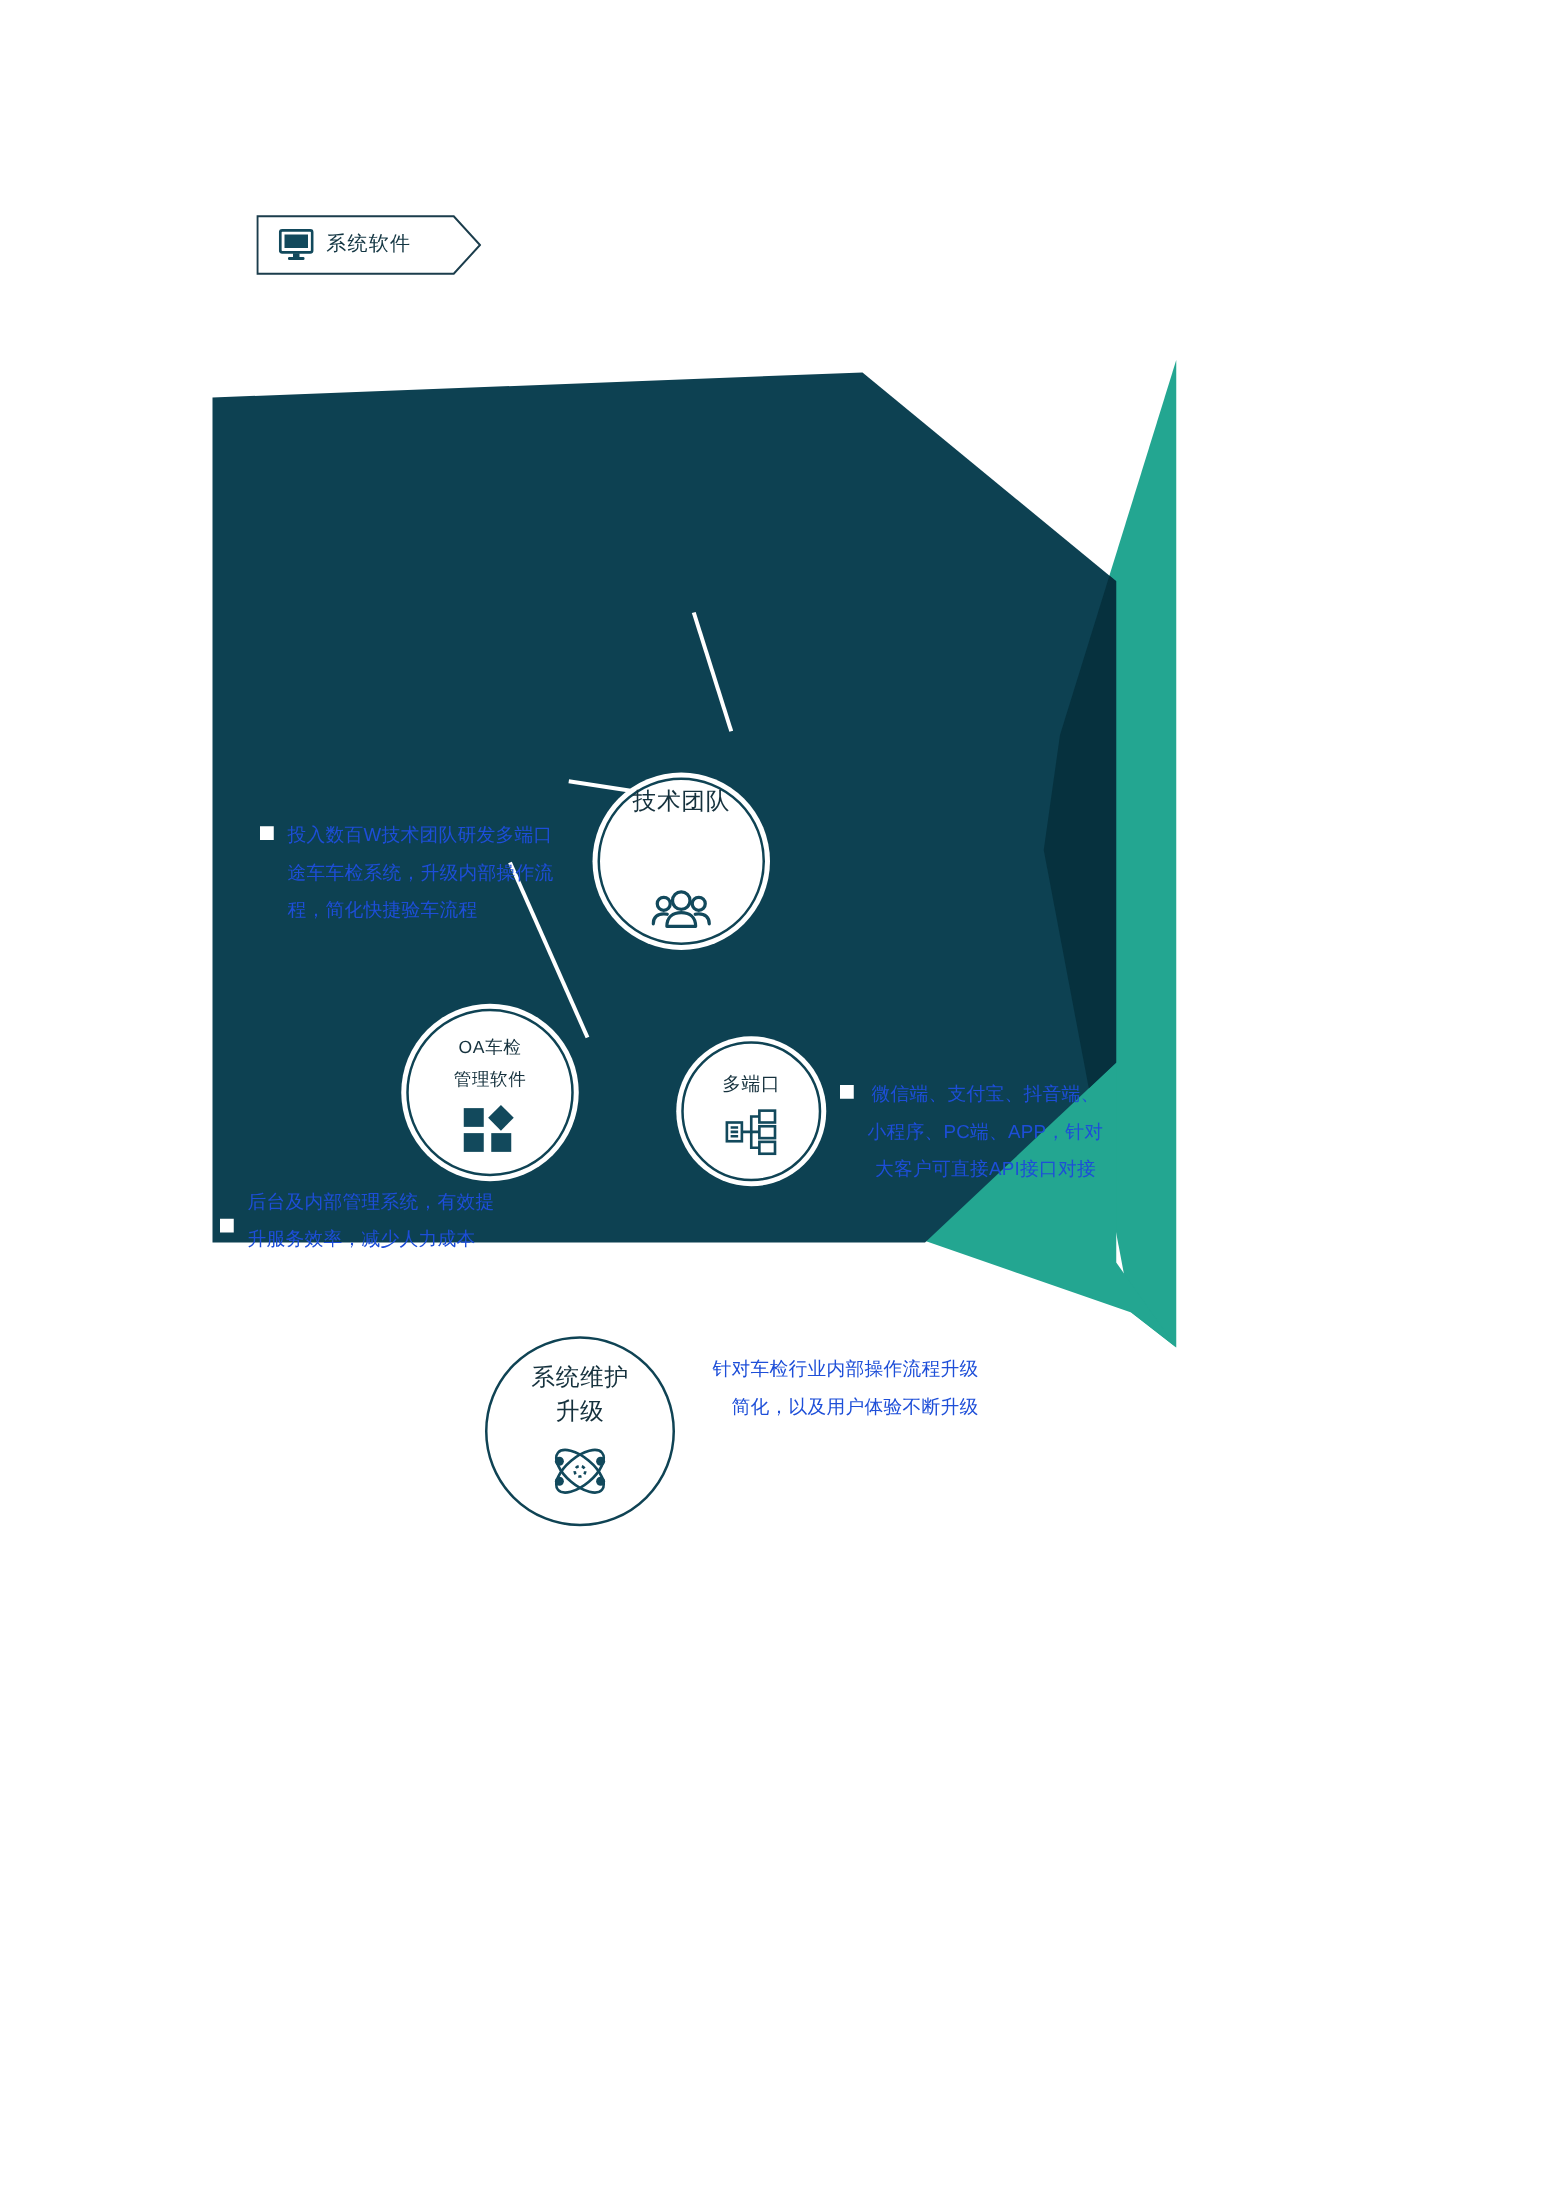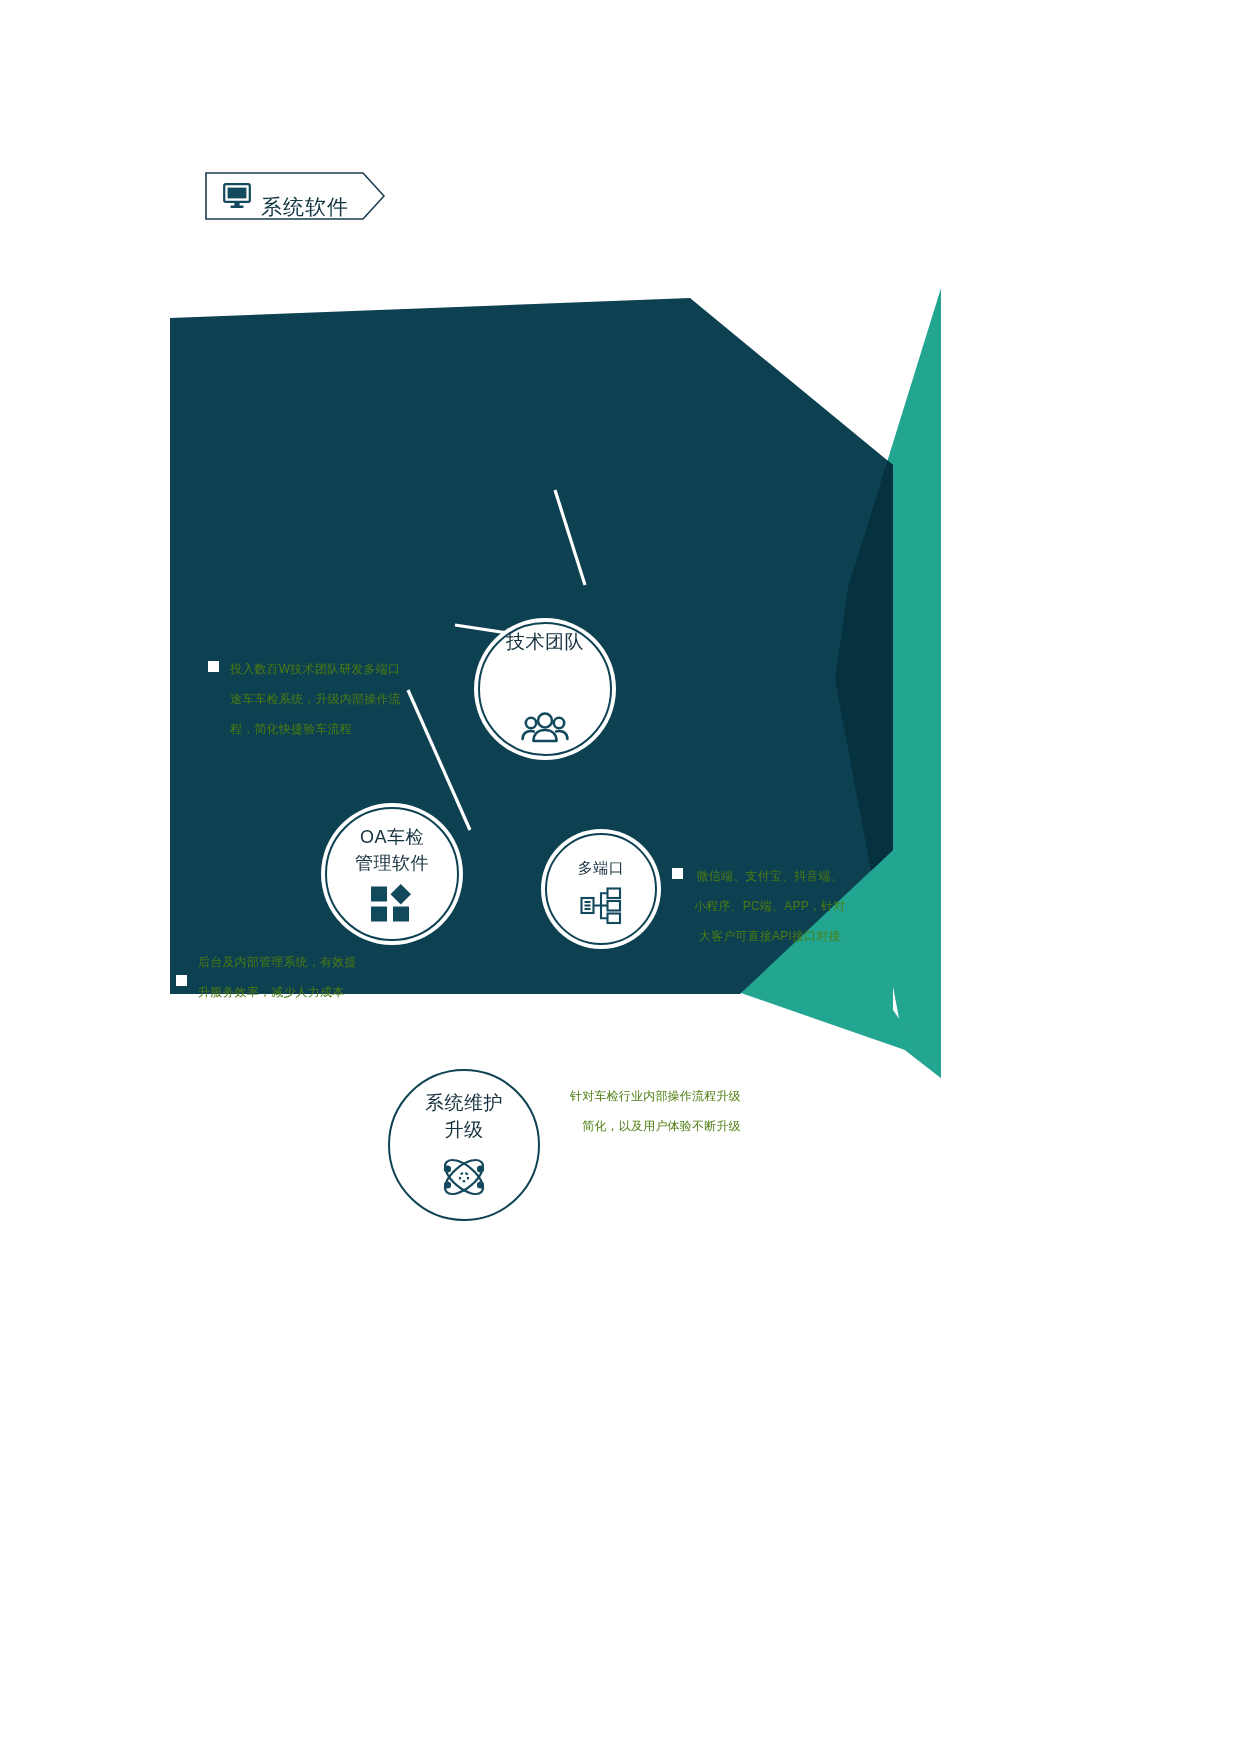--- a/index.html
+++ b/index.html
@@ -33,22 +33,22 @@
   .header-tag .tag-icon {
     position: absolute;
     left: 18px;
     top: 11px;
     width: 28px;
     height: 26px;
   }
   .header-tag .tag-label {
     position: absolute;
     left: 56px;
-    top: 21px;
-    font-size: 21px;
+    top: 10px;
+    font-size: 16px;
     letter-spacing: 1px;
     color: #123542;
     line-height: 28px;
     white-space: nowrap;
   }
 
   
   .board {
     position: absolute;
     left: 0;
@@ -88,21 +88,21 @@
     justify-content: center;
   }
 
   #node-team   { left: 478px; top: 372px; width: 134px; height: 134px; gap: 44px; }
   #node-oa     { left: 325px; top: 557px; width: 134px; height: 134px; }
   #node-ports  { left: 545px; top: 583px; width: 112px; height: 112px; }
   #node-maint  { left: 388px; top: 819px; width: 152px; height: 152px; }
 
   #node-team .node-label  { font-size: 19px; }
   #node-ports .node-label { font-size: 15px; }
-  #node-oa .node-label    { font-size: 18px; line-height: 26px; }
+  #node-oa .node-label    { font-size: 14px; line-height: 26px; }
   #node-maint .node-label { font-size: 19px; line-height: 27px; }
 
   #node-ports .node-icon { width: 42px; height: 38px; margin-top: 6px; }
   #node-oa .node-icon    { width: 46px; height: 40px; margin-top: 8px; }
   #node-maint .node-icon { width: 52px; height: 48px; margin-top: 10px; }
 
   
   .bullet-block {
     position: absolute;
     display: flex;
@@ -111,24 +111,24 @@
   }
   .bullet-block .bullet-mark {
     width: 11px;
     height: 11px;
     background: #ffffff;
     flex: 0 0 auto;
     margin-top: 7px;
     margin-right: 11px;
   }
   .bullet-block .bullet-text {
-    font-size: 12px;
+    font-size: 15px;
     line-height: 30px;
     letter-spacing: 0.2px;
-    color: #4d7c0f;
+    color: #1d4ed8;
     white-space: pre-line;
   }
   .bullet-block.align-right .bullet-text { text-align: right; }
 
   #bullet-team   { left: 208px; top: 404px;  width: 250px; }
   #bullet-admin  { left: 176px; top: 697px;  width: 242px; align-items: center; }
   #bullet-ports  { left: 672px; top: 611px;  width: 230px; text-align: center; }
   #bullet-maint  { left: 548px; top: 831px;  width: 250px; }
 </style>
 </head>

